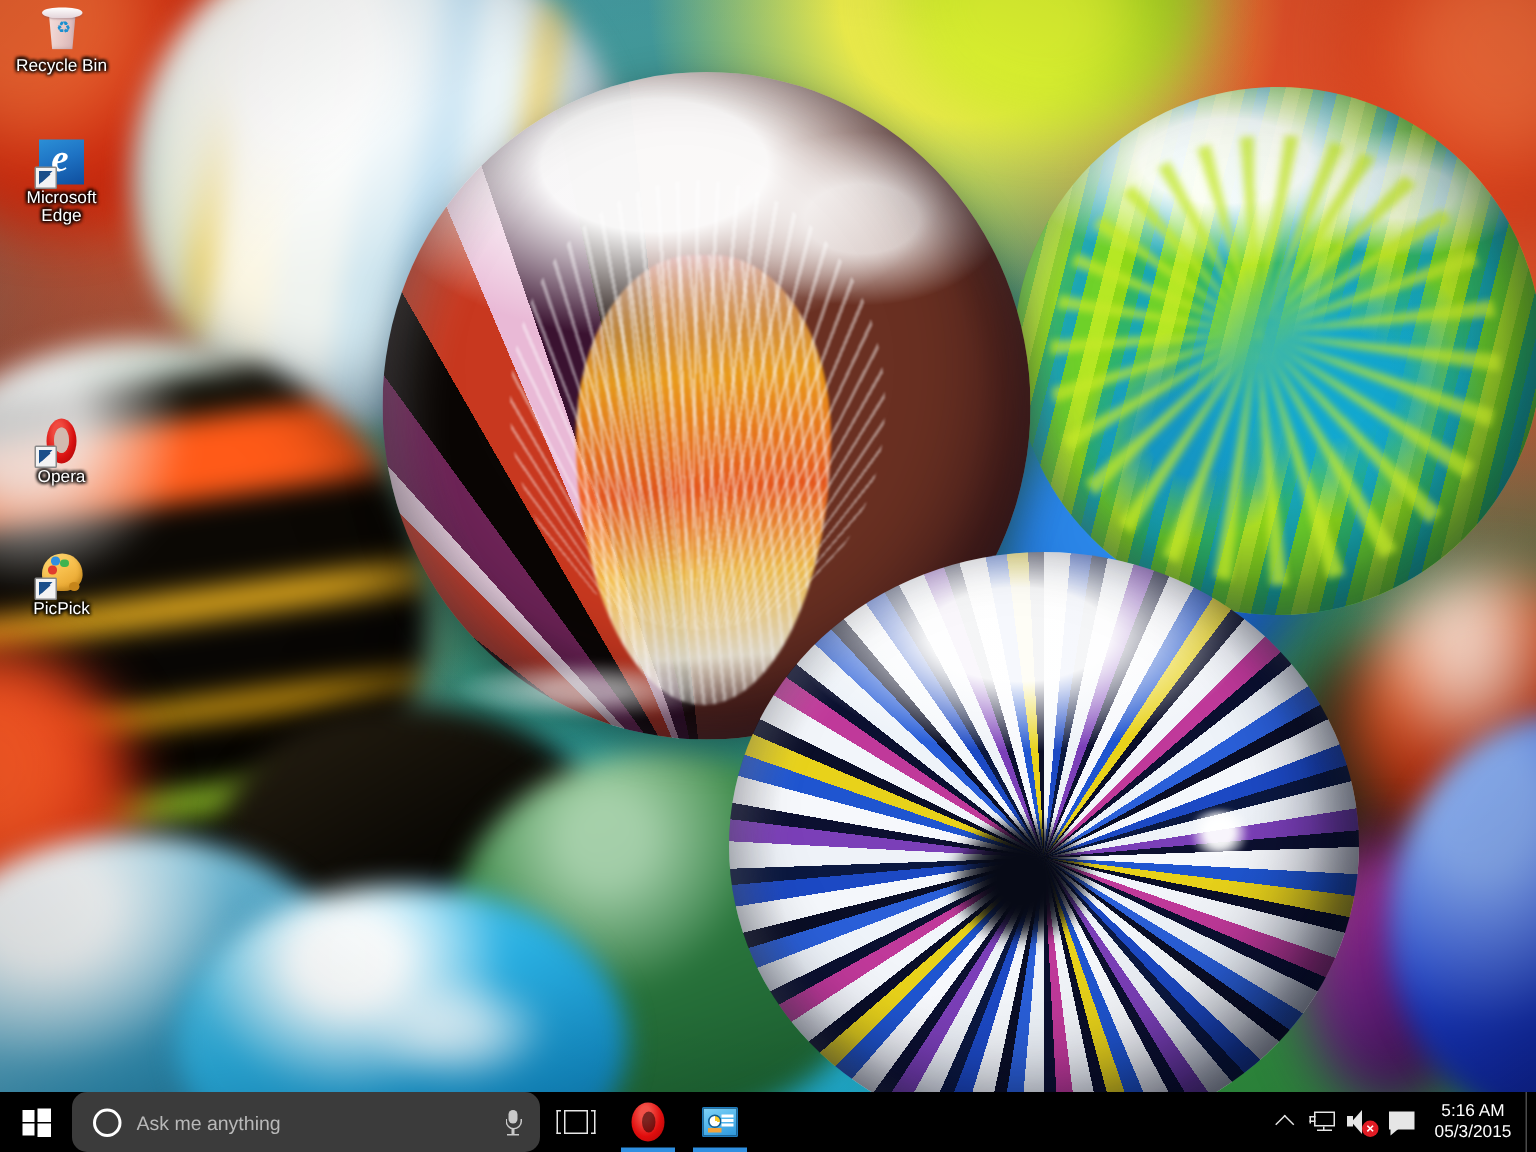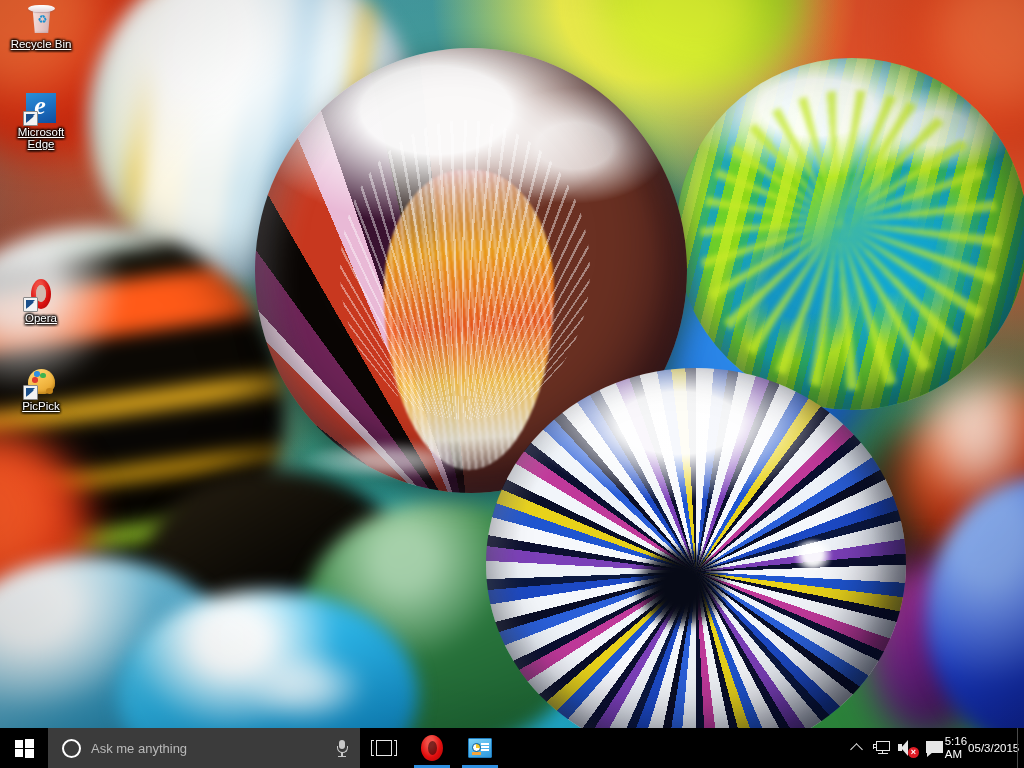--- a/index.html
+++ b/index.html
@@ -288,21 +288,21 @@
     cursor:default;
   }
   .icon-art {
     position:relative; width:32px; height:32px; margin-bottom:2px;
   }
   .icon-label {
     font-size:11.5px; line-height:12.4px; color:#fff; text-align:center;
     text-shadow:
       0 0 3px #000, 1px 1px 2px #000, -1px 1px 2px #000,
       1px -1px 2px #000, -1px -1px 2px #000;
-    max-width:74px; word-wrap:break-word;text-decoration:underline;
+    max-width:74px; word-wrap:break-word;
   }
   
   .shortcut-badge {
     position:absolute; left:-2px; bottom:-2px; width:15px; height:15px;
     background:#f3f3f3; border:1px solid #8a8a8a;
     border-radius:1px;
   }
   .shortcut-badge::after {
     content:""; position:absolute; left:2px; top:2px;
     width:0; height:0;
@@ -393,20 +393,21 @@
   .win-logo span { position:absolute; background:#ffffff; }
   .win-logo .q1 { left:0; top:1px; width:8.4px; height:8px; }
   .win-logo .q2 { left:10px; top:0px; width:9px; height:9px; }
   .win-logo .q3 { left:0; top:10px; width:8.4px; height:8px; }
   .win-logo .q4 { left:10px; top:10px; width:9px; height:9px; }
 
   #search-box {
     width:312px; background:#3b3b3b;
     display:flex; align-items:center; gap:10px; padding:0 10px 0 14px;
     cursor:text;
+    border-radius:10px;
   }
   #cortana-ring {
     width:19px; height:19px; border-radius:50%;
     border:2.4px solid #ffffff; flex:0 0 auto;
   }
   #search-input-text {
     flex:1 1 auto; color:#b9b9b9; font-size:13px; white-space:nowrap;
     overflow:hidden;
   }
   #mic-icon { width:16px; height:20px; position:relative; flex:0 0 auto; }
@@ -492,21 +493,21 @@
   .vol-x { position:absolute; right:-1px; bottom:-2px; width:11px; height:11px;
     border-radius:50%; background:#e01b24; color:#fff; font-size:9px; line-height:11px;
     text-align:center; font-weight:bold; }
 
   .ac-art { position:relative; width:17px; height:15px; }
   .ac-box { position:absolute; left:0; top:0; width:17px; height:12px; background:#e6e6e6; }
   .ac-tail { position:absolute; left:1px; top:11px; width:0; height:0;
     border-left:6px solid #e6e6e6; border-bottom:5px solid transparent; }
 
   #clock {
-    width:70px; height:40px; display:flex; 
+    width:70px; height:40px; display:flex; flex-direction:column;
     align-items:center; justify-content:center; gap:1px;
     font-size:11.5px; color:#ffffff; cursor:default; line-height:13px;
   }
   #show-desktop {
     width:7px; height:40px; border-left:1px solid #4a4a4a; cursor:default;
   }
 </style>
 </head>
 <body>
 

